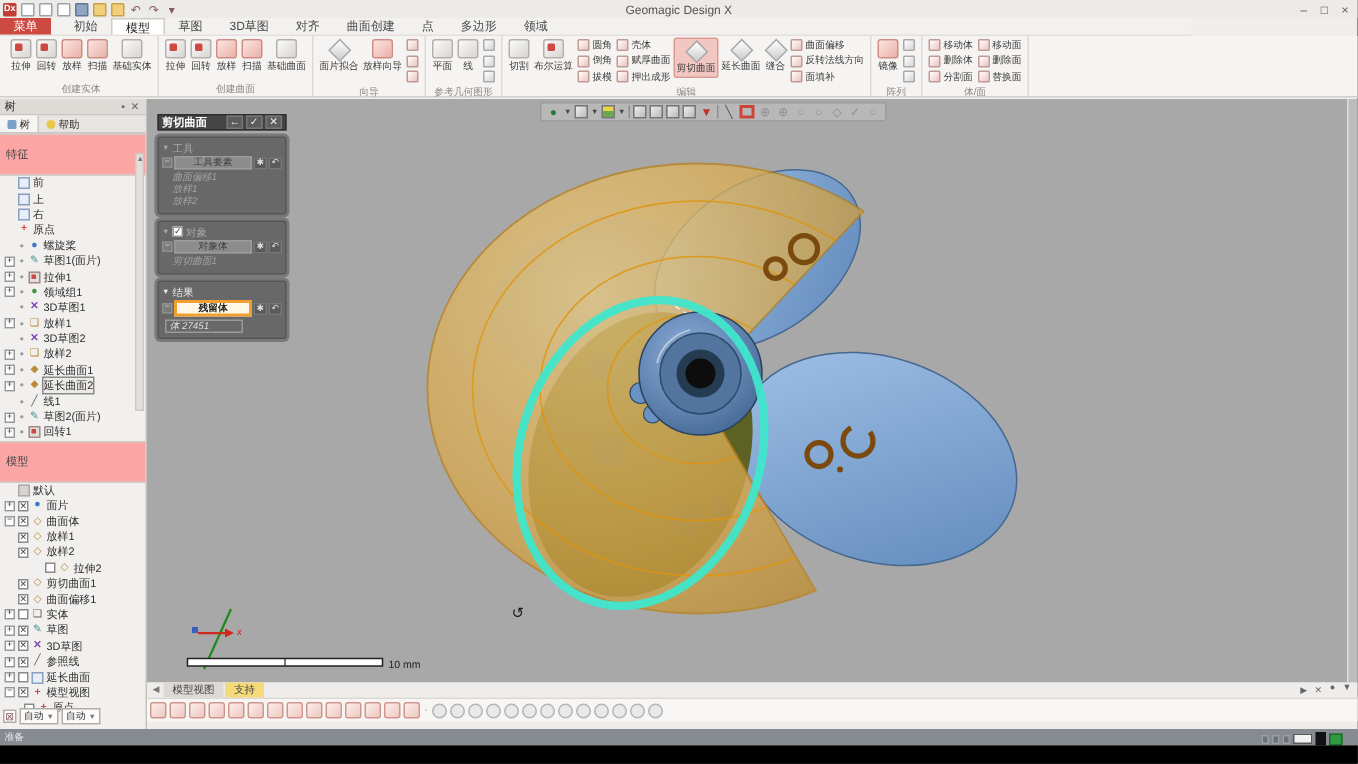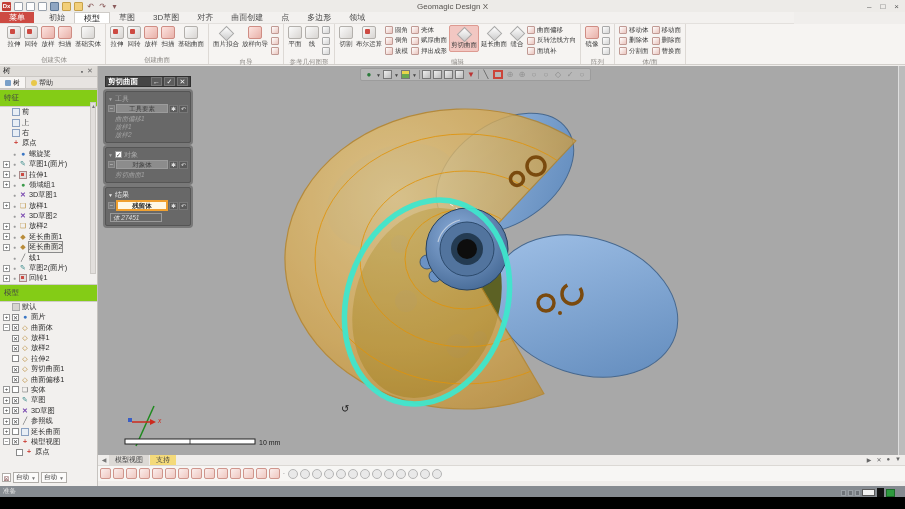--- a/index.html
+++ b/index.html
@@ -40,21 +40,21 @@
 .sico.g{border-color:#a9a9a9;background:linear-gradient(135deg,#fff,#d5d5d5)}
 
 #leftpanel{position:absolute;left:0;top:66px;width:98px;height:420px;background:#f2f0ee;border-right:1px solid #c6c3bf;font-size:7.5px;color:#333}
 #phead{height:11px;background:#dedbd7;display:flex;align-items:center;padding:0 3px;border-bottom:1px solid #cac7c3}
 #phead .pt{flex:1;font-size:7.5px;color:#333}
 .phb{width:8px;font-size:7px;color:#6a6a6a;text-align:center}
 #ptabs{height:12px;display:flex;border-bottom:1px solid #cac7c3;background:#e7e4e1}
 .ptab{display:flex;align-items:center;gap:2px;padding:0 5px;font-size:7px}
 .ptab.on{background:#f7f5f3;border-right:1px solid #cac7c3}
 .ptic{width:6px;height:6px;border-radius:1px}
-.sect{height:18px;background:#84cc16;border-bottom:1px solid #cfccc8;border-top:1px solid #cfccc8;display:flex;align-items:center;padding-left:4px;font-size:7.5px;color:#444}
+.sect{height:28px;background:#fca5a5;border-bottom:1px solid #cfccc8;border-top:1px solid #cfccc8;display:flex;align-items:center;padding-left:4px;font-size:7.5px;color:#444}
 .trow{display:flex;align-items:center;height:10.4px;padding-left:3px;gap:2px;white-space:nowrap}
 .trow.sel .tlb{outline:1px solid #8a8a8a;background:#eceae6}
 .texp{width:7px;height:7px;border:1px solid #999;background:#fff;font-size:6px;line-height:5px;text-align:center;color:#333;flex:0 0 auto}
 .tsp{width:7px;flex:0 0 auto}
 .tdot{width:5px;font-size:5px;color:#9a9a9a;flex:0 0 auto;text-align:center}
 .cbx{width:7px;height:7px;border:1px solid #8a8a8a;background:#fff;font-size:6px;line-height:6px;text-align:center;color:#444;flex:0 0 auto}
 .tic{width:8px;height:8px;flex:0 0 auto;font-size:7px;line-height:8px;text-align:center}
 .i-plane{background:#e8eef5;border:1px solid #8aa0c0}
 .i-mesh{color:#3a76c4;font-size:7px}
 .i-solid{background:#e0dedd;border:1px solid #a88;position:relative}
@@ -528,21 +528,21 @@
       <div class="trow" style="padding-left:12px">
           <span class="cbx">✕</span>
           <span class="tic i-surf">◇</span>
           <span class="tlb">放样1</span>
         </div>
       <div class="trow" style="padding-left:12px">
           <span class="cbx">✕</span>
           <span class="tic i-surf">◇</span>
           <span class="tlb">放样2</span>
         </div>
-      <div class="trow" style="padding-left:12px">
+      <div class="trow" style="padding-left:30px">
           <span class="cbx"></span>
           <span class="tic i-surf">◇</span>
           <span class="tlb">拉伸2</span>
         </div>
       <div class="trow" style="padding-left:12px">
           <span class="cbx">✕</span>
           <span class="tic i-surf">◇</span>
           <span class="tlb">剪切曲面1</span>
         </div>
       <div class="trow" style="padding-left:12px">

